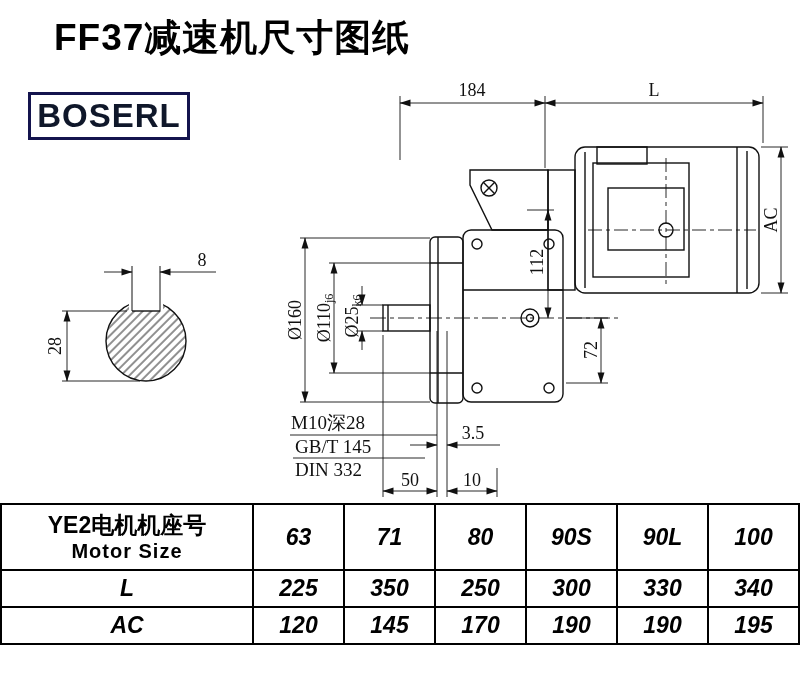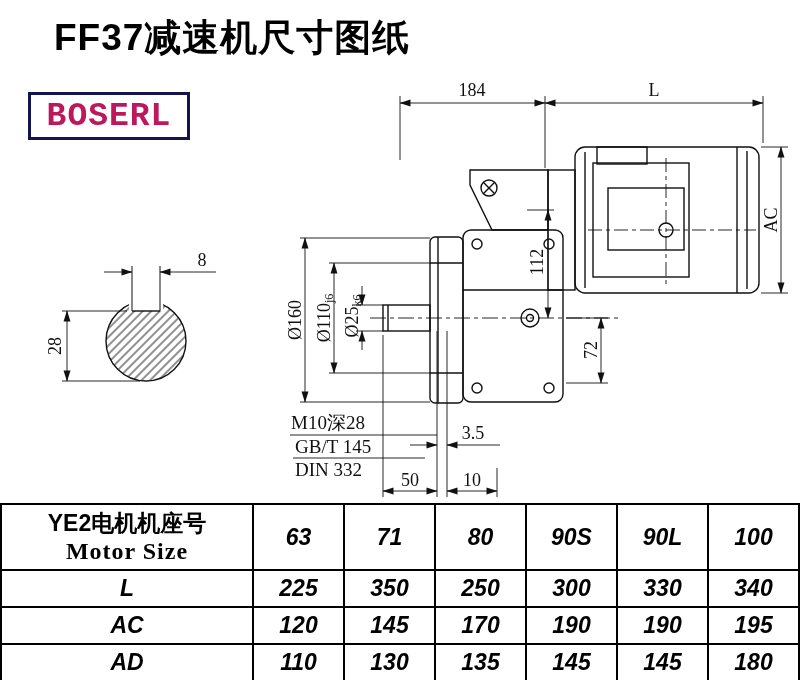--- a/index.html
+++ b/index.html
@@ -1,30 +1,30 @@
 <!DOCTYPE html>
 <html><head>
 <meta charset="utf-8">
 <style>
   * { margin:0; padding:0; box-sizing:border-box; }
   html,body { width:800px; height:680px; }
   body { background:#fff; font-family:"Liberation Sans", sans-serif; position:relative; overflow:hidden; color:#000; }
   .title { position:absolute; left:54px; top:13px; font-size:37px; font-weight:bold; letter-spacing:1px; white-space:nowrap; }
   .logo-box { position:absolute; left:28px; top:92px; width:162px; height:48px; border:3px solid #14144e;
               display:flex; align-items:center; justify-content:center; background:#fff; }
-  .logo-text { font-family:Liberation Mono, monospace; font-weight:bold; font-size:33px; color:#be185d; letter-spacing:1px; }
+  .logo-text { font-family:Liberation Sans, sans-serif; font-weight:bold; font-size:33px; color:#0f172a; letter-spacing:1px; }
   svg.drawing { position:absolute; left:0; top:0; }
   .dimtext { font-family:"Liberation Serif","DejaVu Serif",serif; }
   table.dim-table { position:absolute; left:0; top:503px; width:800px; border-collapse:collapse; table-layout:fixed; background:#fff; }
   .dim-table th, .dim-table td { border:2px solid #000; text-align:center; vertical-align:middle; padding:4px; font-weight:bold; }
   .dim-table .r-h th, .dim-table .r-h td { height:66px; }
   .dim-table .r-d th, .dim-table .r-d td { height:37px; }
   .val { font-size:23px; font-weight:bold;font-style:italic; }
   .hdr-cn { font-size:23px; line-height:1.25; }
-  .hdr-en { font-family:Liberation Serif, serif; font-size:24px; letter-spacing:1px;text-align:center; }
+  .hdr-en { font-family:Liberation Sans, sans-serif; font-size:20px; letter-spacing:1px;text-align:center; }
 </style>
 </head>
 <body>
 
 <div class="title">FF37减速机尺寸图纸</div>
 
 <div class="logo-box">
   <span class="logo-text">BOSERL</span>
 </div>
 
@@ -217,23 +217,14 @@
     </tr>
     <tr class="r-d">
       <th class="val">AC</th>
       <td class="val">120</td>
       <td class="val">145</td>
       <td class="val">170</td>
       <td class="val">190</td>
       <td class="val">190</td>
       <td class="val">195</td>
     </tr>
-    <tr class="r-d">
-      <th class="val">AD</th>
-      <td class="val">110</td>
-      <td class="val">130</td>
-      <td class="val">135</td>
-      <td class="val">145</td>
-      <td class="val">145</td>
-      <td class="val">180</td>
-    </tr>
   </tbody>
 </table>
 
 </body></html>

